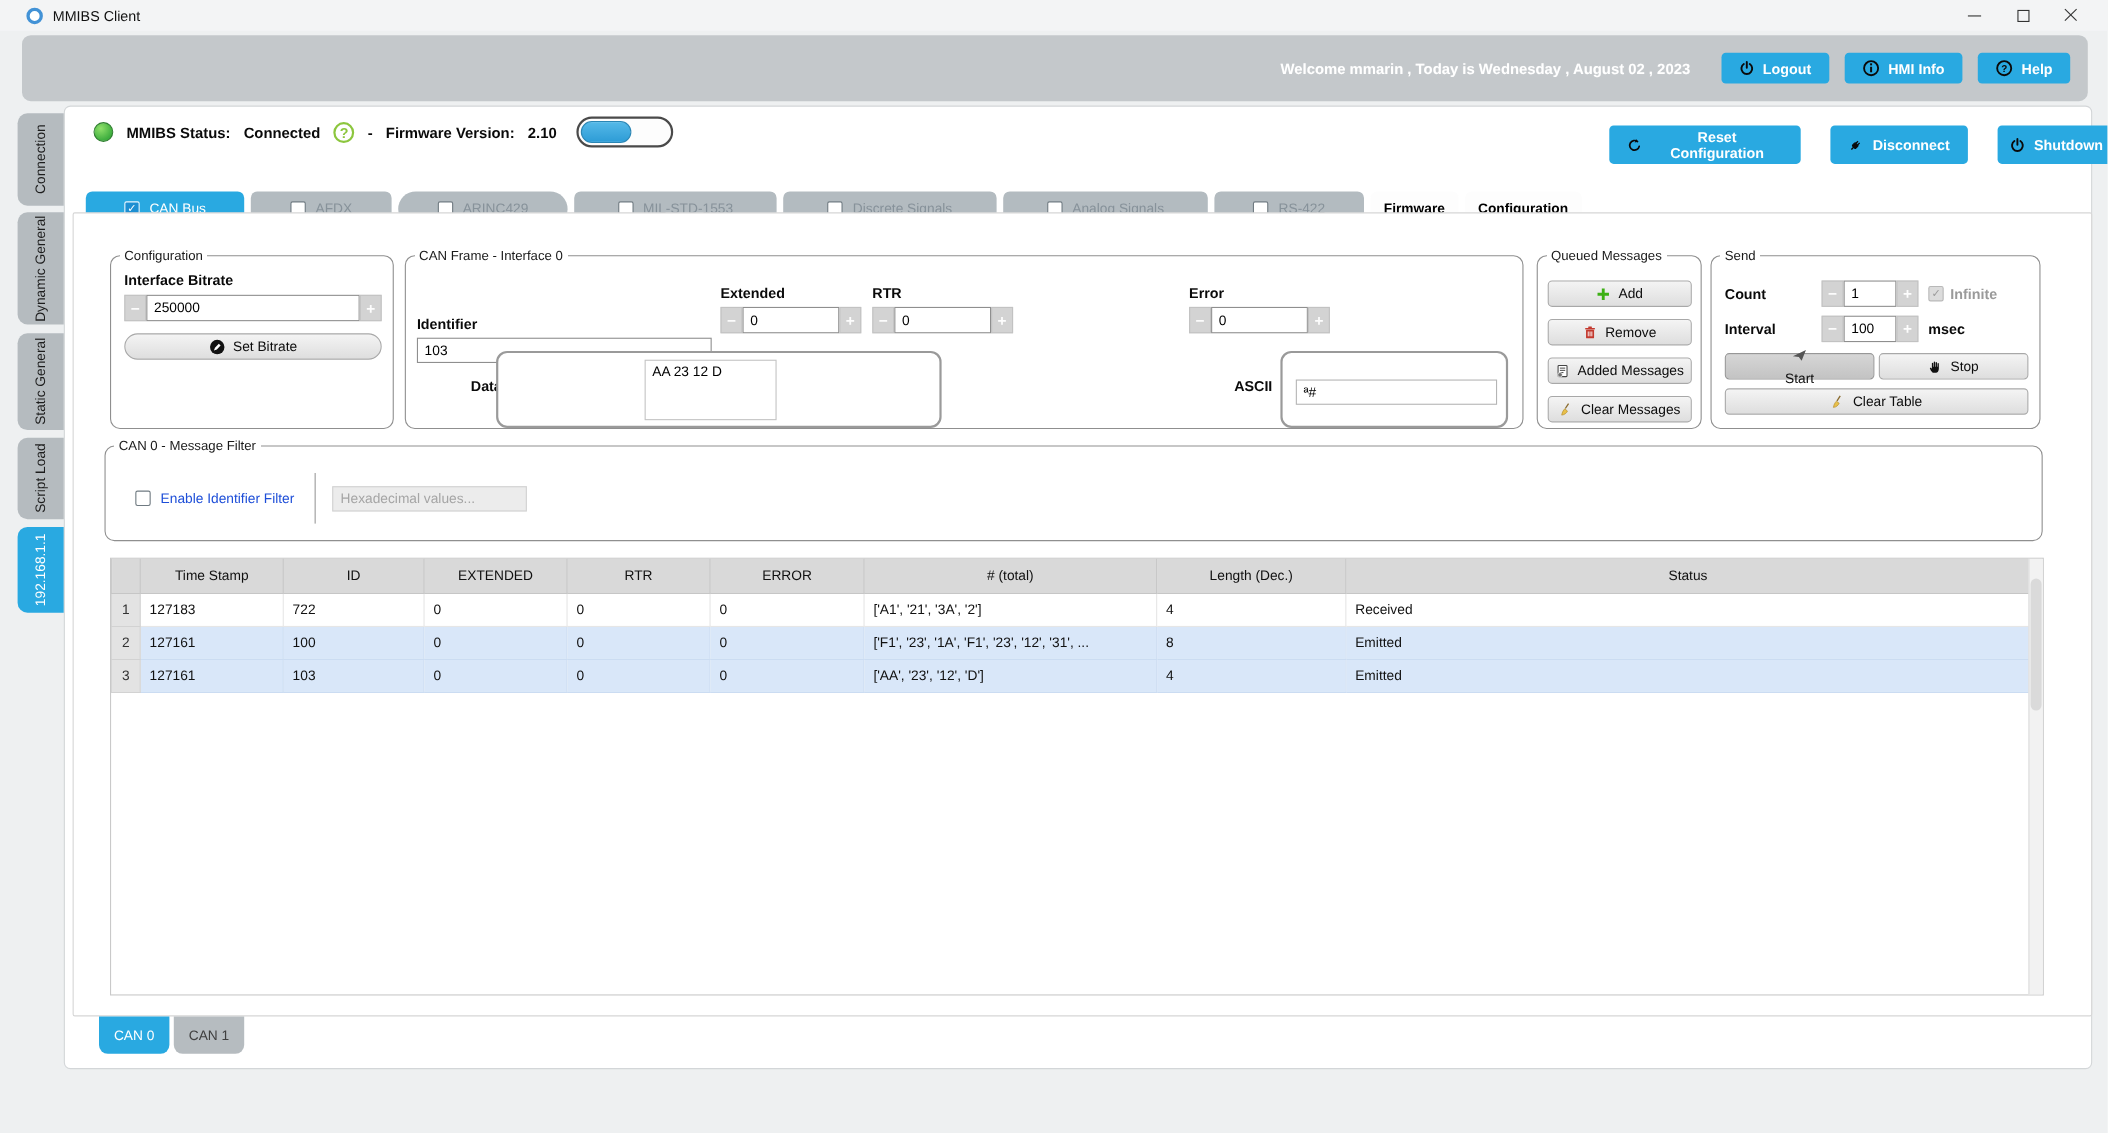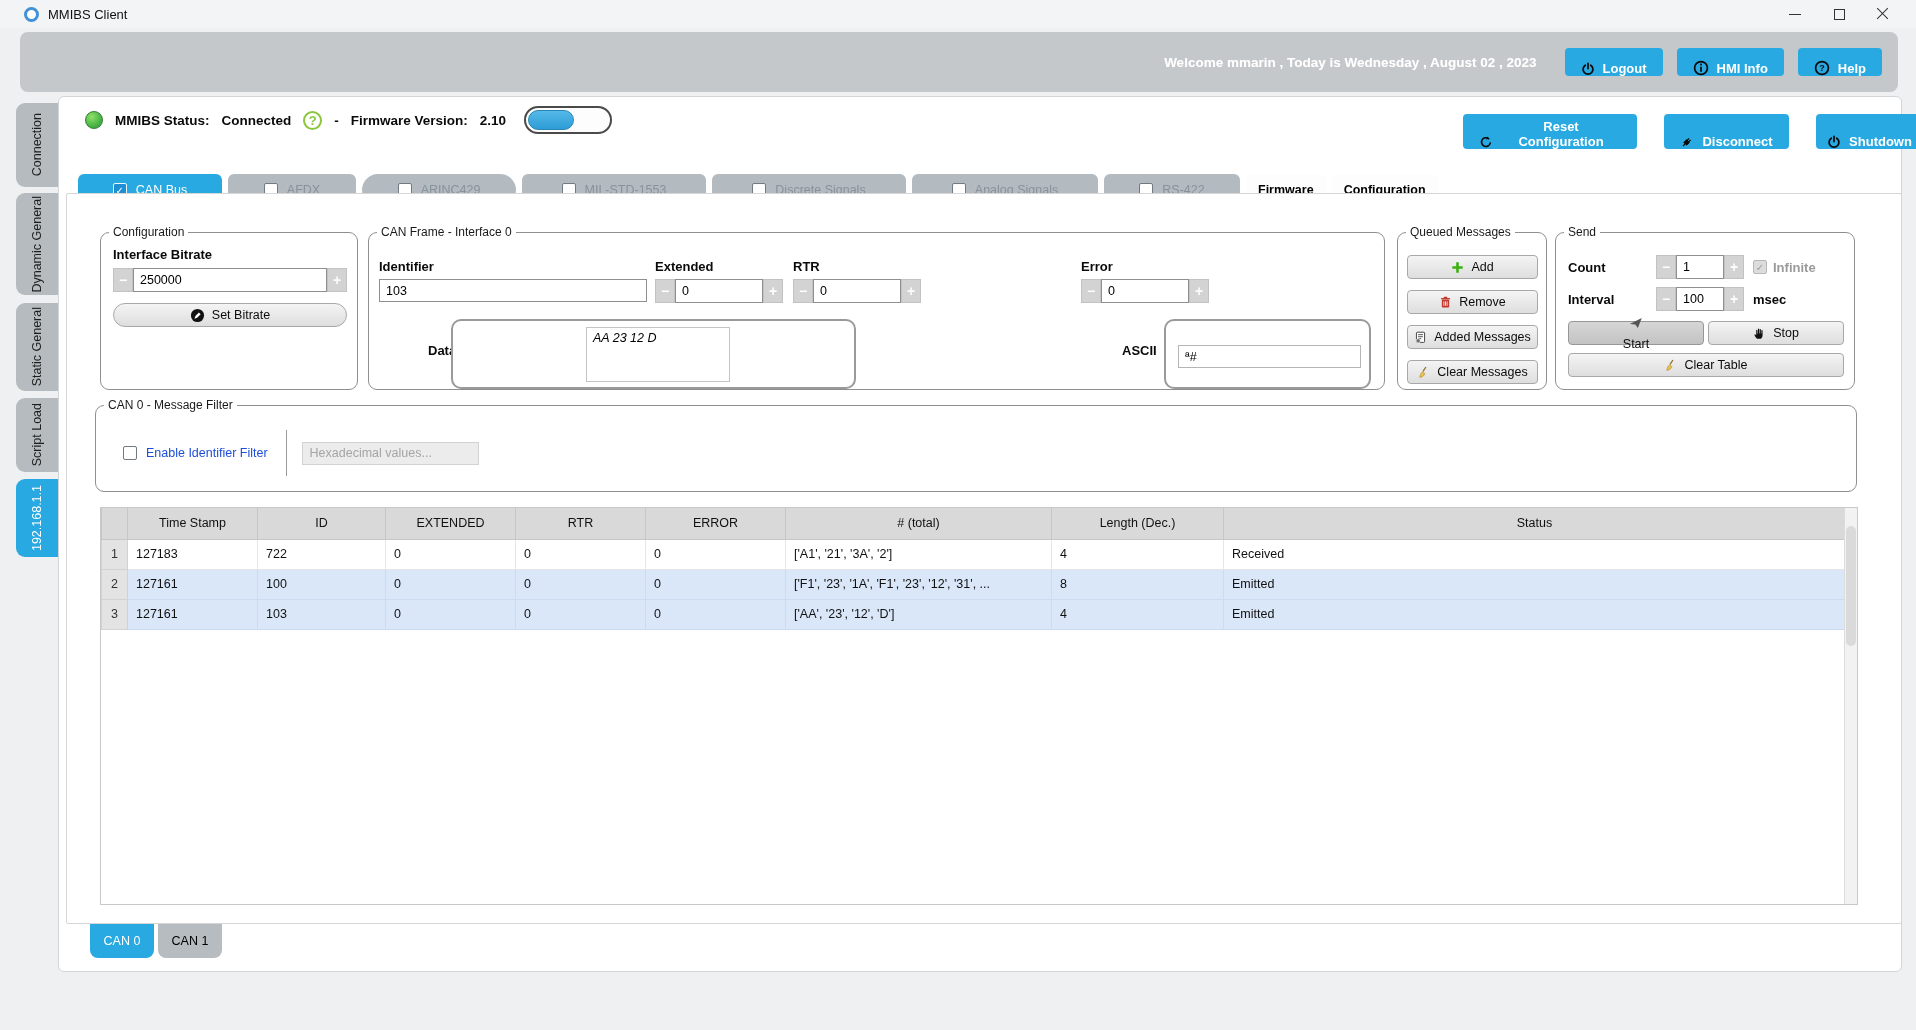--- a/index.html
+++ b/index.html
@@ -13,21 +13,21 @@
   .win-controls { margin-left:auto; display:flex; align-items:center; gap:30px; padding-right:26px; }
   .wc { width:14px; height:14px; position:relative; cursor:default; }
   .wc-min::after { content:""; position:absolute; left:1px; right:1px; top:7px; border-top:1.6px solid #333; }
   .wc-max::after { content:""; position:absolute; left:2px; top:2px; width:9px; height:9px; border:1.4px solid #333; }
   .wc-close::before, .wc-close::after { content:""; position:absolute; left:-1px; top:6px; width:15px; border-top:1.6px solid #333; }
   .wc-close::before { transform:rotate(45deg); } .wc-close::after { transform:rotate(-45deg); }
 
   
   .topbar { position:absolute; left:20px; top:32px; width:1878px; height:60px; background:#c4c8cb; border-radius:8px; display:flex; align-items:center; justify-content:flex-end; gap:14px; padding-right:16px; }
   .welcome { color:#fff; font-weight:bold; font-size:13.5px; margin-right:14px; text-shadow:0 0 1px rgba(255,255,255,.3); }
-  .btn-blue { background:#29a9e1; color:#fff; border:none; border-radius:4px; height:28px; display:inline-flex; align-items:flex-end; justify-content:center; gap:8px; font-weight:bold; font-size:13px; padding:0 16px; cursor:pointer; font-family:inherit; }
+  .btn-blue { background:#29a9e1; color:#fff; border:none; border-radius:4px; height:28px; display:inline-flex; align-items:center; justify-content:center; gap:8px; font-weight:bold; font-size:13px; padding:0 16px; cursor:pointer; font-family:inherit; }
   .btn-blue svg { color:#0a0a0a; }
 
   
   .vtab { position:absolute; left:16px; width:42px; background:#b5bbbf; border-radius:9px 0 0 9px; display:flex; align-items:center; justify-content:center; cursor:pointer; }
   .vtab span { writing-mode:vertical-rl; transform:rotate(180deg); font-size:12.5px; color:#1d1d1d; }
   .vtab.active { background:#29a9e1; }
   .vtab.active span { color:#fff; }
 
   
   .panel { position:absolute; left:58px; top:96px; width:1844px; height:876px; background:#fff; border:1px solid #d3d6d8; border-radius:6px; }
@@ -62,21 +62,21 @@
   .sbtn { width:20px; background:#d3d3d3; color:#fdfdfd; font-weight:bold; font-size:14px; display:flex; align-items:center; justify-content:center; border:1px solid #c2c2c2; cursor:pointer; user-select:none; }
   .spin input { flex:1; min-width:0; border:1px solid #8f8f8f; background:#fff; font-size:12.5px; padding:0 6px; font-family:inherit; }
 
   .gbtn { background:linear-gradient(#f4f4f4,#dedede); border:1px solid #a8a8a8; border-radius:4px; display:flex; align-items:center; justify-content:center; gap:7px; font-size:12.5px; color:#0c0c0c; cursor:pointer; height:24px; font-family:inherit; }
   .gbtn.dark { background:linear-gradient(#d6d6d6,#c3c3c3); border-color:#979797;flex-direction:column; }
 
   
   .fgroup { display:flex; flex-direction:column; gap:5px; }
   .txt { border:1px solid #8f8f8f; background:#fff; font-size:12.5px; height:23px; padding:0 6px; font-family:inherit; }
   .round-box { position:absolute; border:2px solid #9a9a9a; border-radius:10px; background:#fff; }
-  .data-ta { position:absolute; left:133px; top:6px; width:144px; height:55px; border:1px solid #c4c4c4; font-size:12.5px; padding:3px 6px; resize:none; font-family:inherit; background:#fff;font-style:italic; }
+  .data-ta { position:absolute; left:133px; top:6px; width:120px; height:55px; border:1px solid #c4c4c4; font-size:12.5px; padding:3px 6px; resize:none; font-family:inherit; background:#fff; }
   .ascii-input { position:absolute; left:12px; top:24px; width:183px; height:23px; border:1px solid #b5b5b5; font-size:12.5px; padding:0 6px; font-family:inherit; }
 
   
   .qstack { position:absolute; left:9px; top:16px; width:131px; display:flex; flex-direction:column; gap:11px; }
 
   
   .send-row { position:absolute; display:flex; align-items:center; }
   .cb-dis { width:14px; height:14px; background:#dcdcdc; border:1px solid #b8b8b8; border-radius:2px; color:#9a9a9a; font-size:10px; display:flex; align-items:center; justify-content:center; }
   .dis-lbl { font-weight:bold; font-size:13px; color:#9a9a9a; }
 
@@ -93,21 +93,21 @@
   .grid td.rn { background:#e3e3e3; text-align:center; padding:0; color:#333; border-color:#d2d2d2; }
   .grid th.rn { background:#d9d9d9; }
   tr.alt td { background:#d9e7f9; border-color:#cbdcf2; }
   tr.alt td.rn { background:#e3e3e3; border-color:#d2d2d2; }
   .scrollbar { position:absolute; right:0; top:0; width:13px; height:100%; background:#f2f2f2; border-left:1px solid #dcdcdc; }
   .scroll-thumb { position:absolute; left:1px; top:18px; width:10px; height:120px; background:#dadada; border-radius:5px; }
 
   
   .btab { position:absolute; top:924px; height:34px; width:64px; border-radius:0 0 8px 8px; display:flex; align-items:center; justify-content:center; font-size:12.5px; cursor:pointer; }
   .btab.active { background:#29a9e1; color:#fff; }
-  .btab.idle { background:#b6bcc0; color:#000000; }
+  .btab.idle { background:#b6bcc0; color:#404040; }
 
   svg { flex:none; }
 </style>
 </head>
 <body>
 
 <div class="app">
 
   <div class="titlebar">
     <div class="app-icon"></div>
@@ -258,21 +258,21 @@
           <path d="M4.8 11.4l1-2.8 3.7-3.8 1.8 1.8-3.7 3.8-2.8 1z" fill="#fff"></path>
         </svg>
       <span>Set Bitrate</span>
     </button>
   </fieldset>
 
   <fieldset style="left:368px; top:225px; width:1017px; height:165px;">
     <legend>CAN Frame - Interface 0</legend>
 
     <div style="position:absolute; left:10px; top:20px; display:flex;">
-      <div class="fgroup" style="width:268px;">
+      <div class="fgroup" style="width:268px;margin-top:28px;">
         <span class="lbl">Identifier</span>
         <input class="txt" value="103" style="">
       </div>
       <div class="fgroup" style="width:128px; margin-left:8px;">
         <span class="lbl">Extended</span>
         <div class="spin">
           <div class="sbtn">−</div>
           <input value="0" style="">
           <div class="sbtn">+</div>
         </div>

